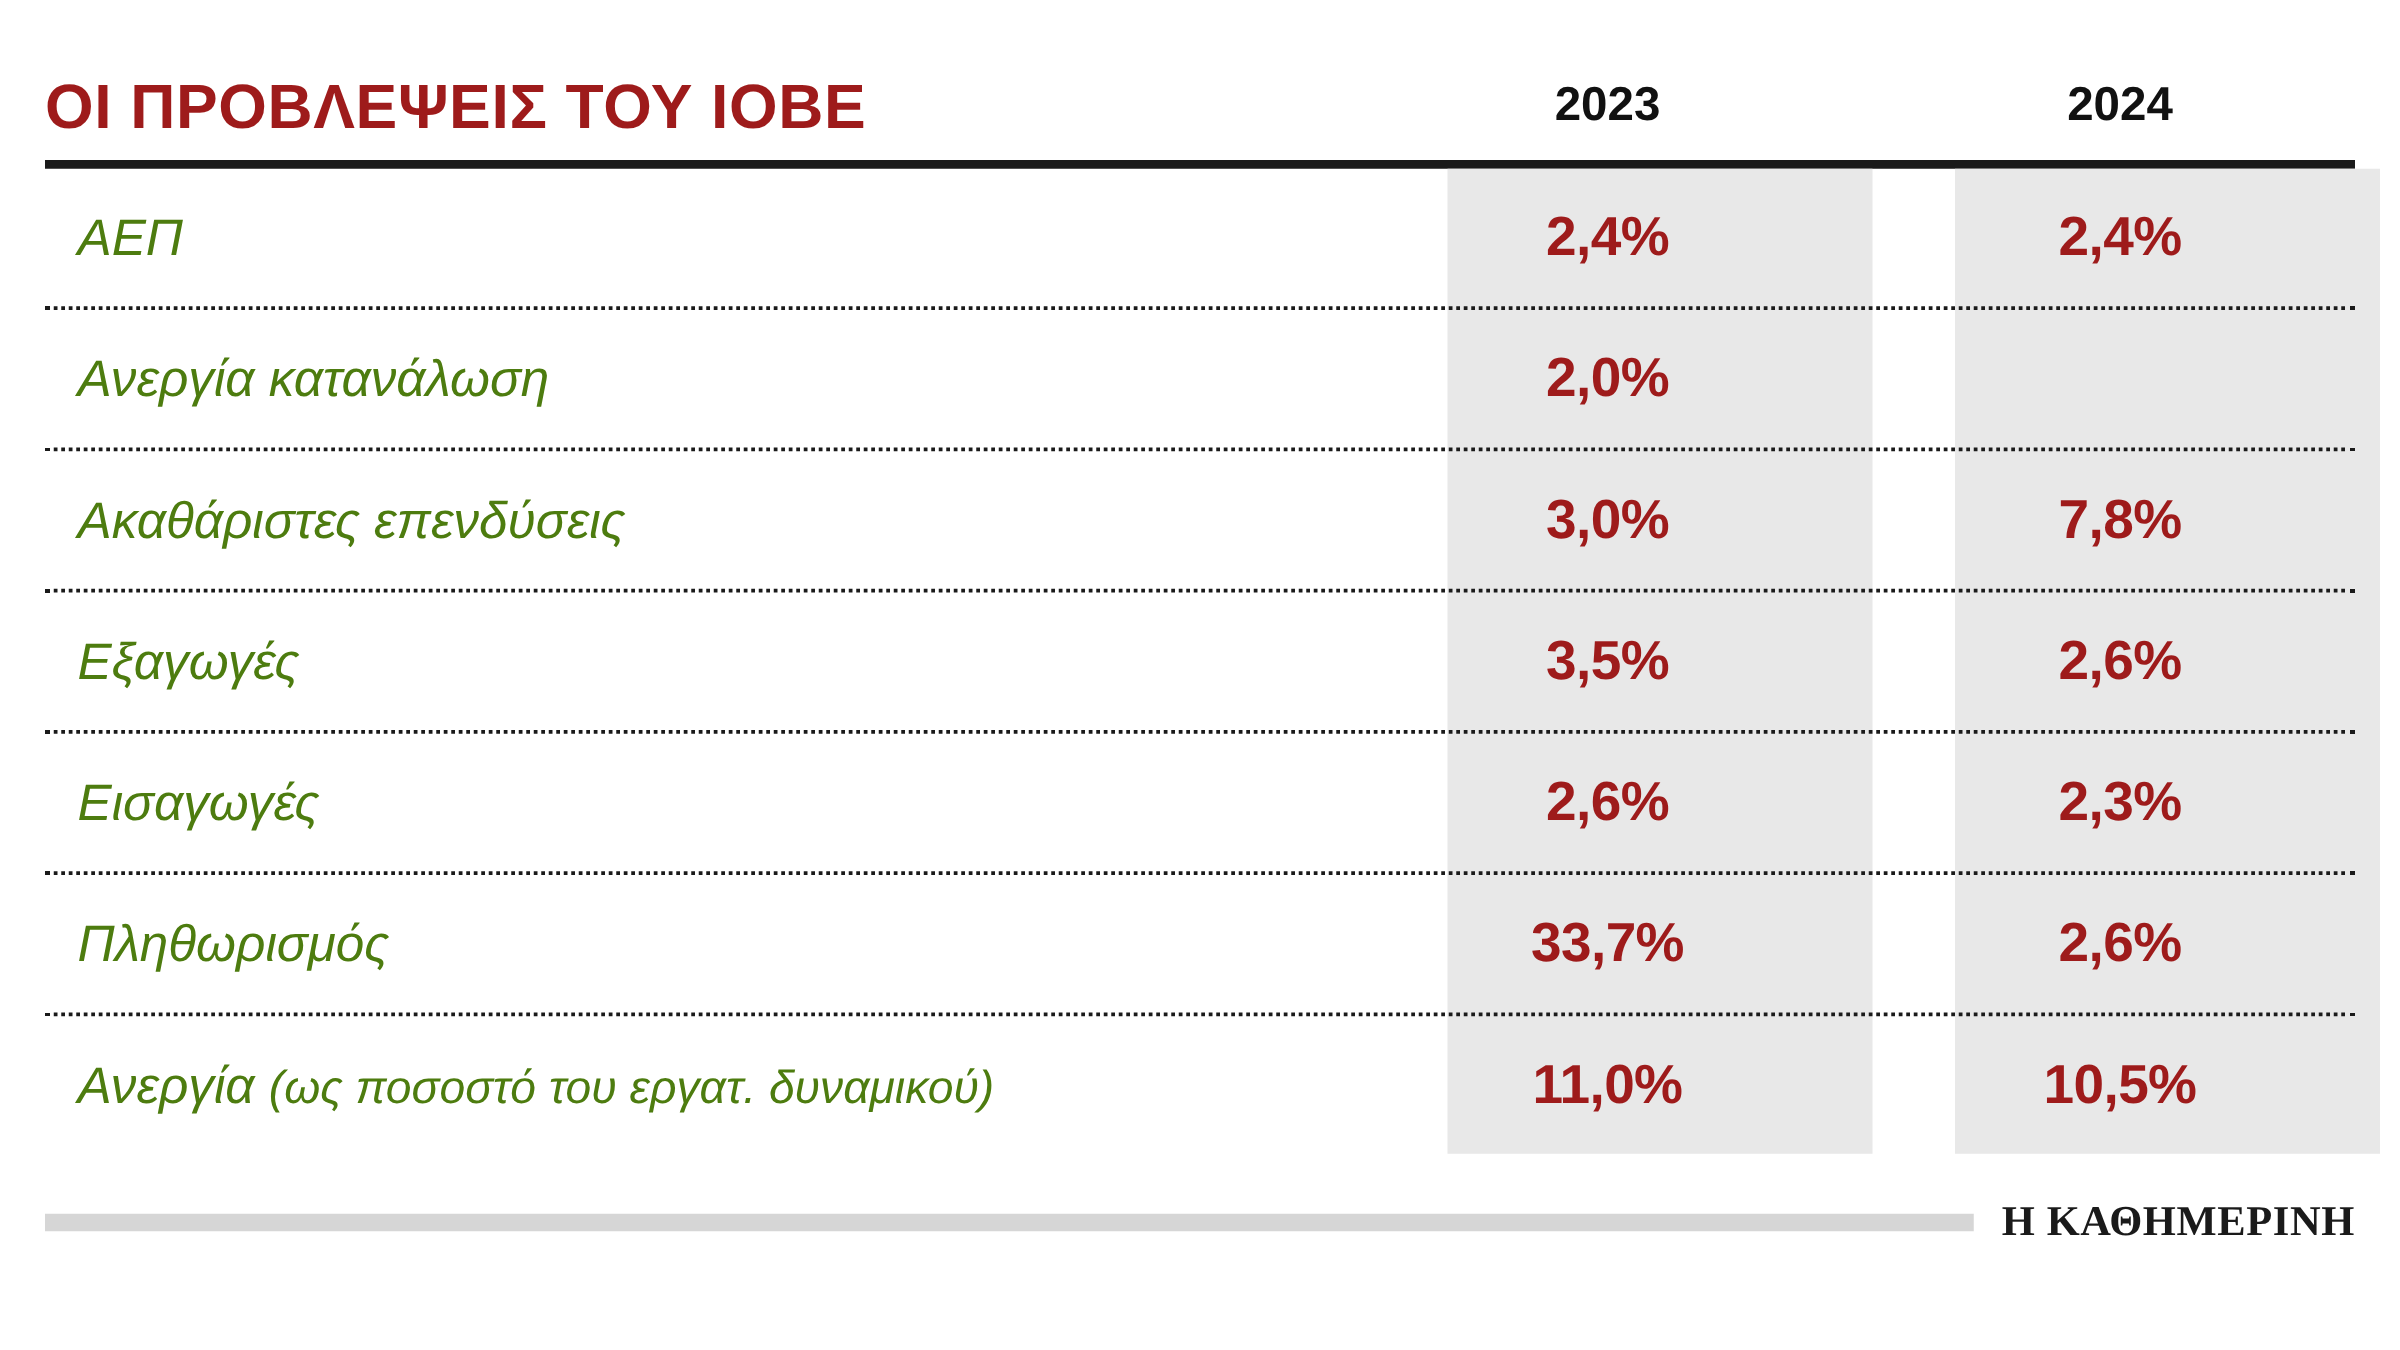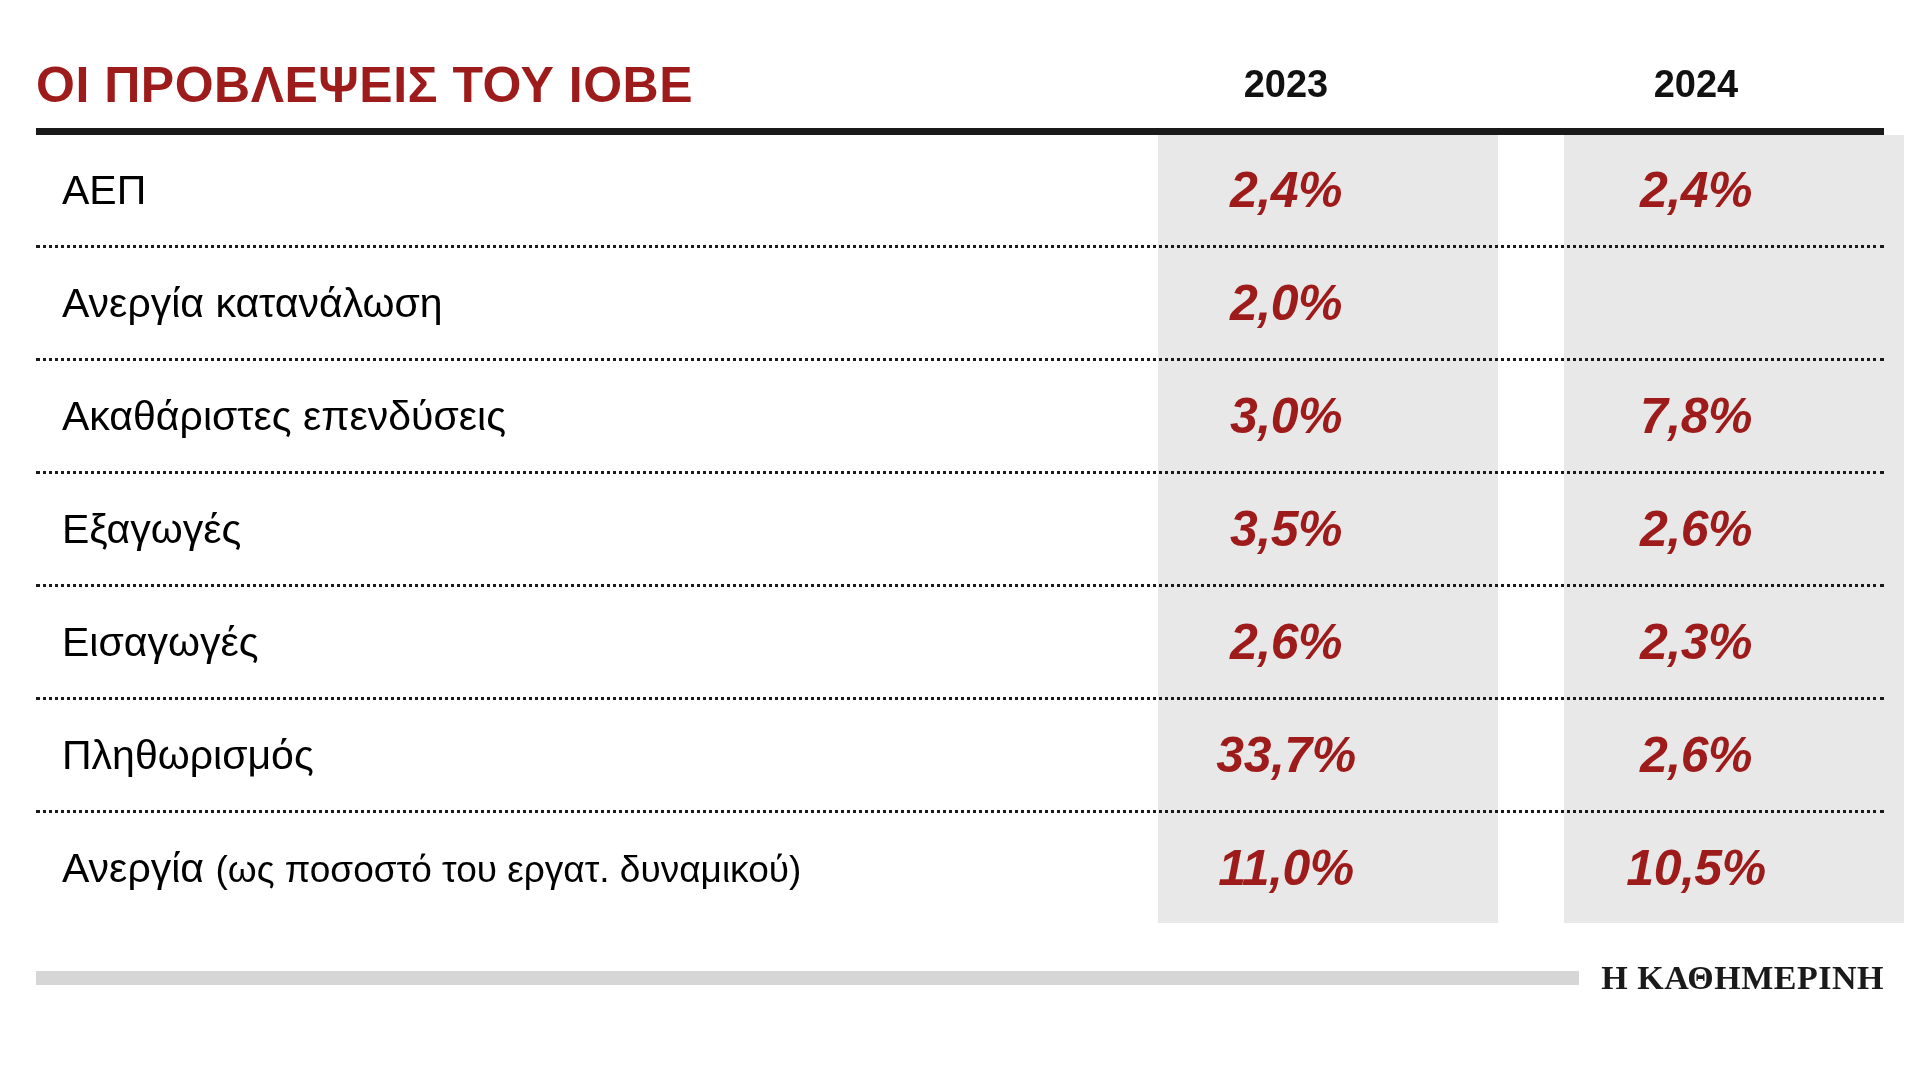--- a/index.html
+++ b/index.html
@@ -71,37 +71,37 @@
     position: relative;
     z-index: 2;
   }
   .row:last-child {
     border-bottom: none;
   }
 
   .row-label {
     flex: 0 0 1040px;
     font-size: 41px;
-    color: #000000;
+    color: #4d7c0f;
     padding-left: 26px;
     box-sizing: border-box;
     white-space: nowrap;
+    font-style: italic;
   }
   .row-label .sub {
     font-size: 37px;
   }
 
   .cell {
     flex: 0 0 420px;
     text-align: center;
-    font-size: 50px;
+    font-size: 44px;
     font-weight: bold;
     color: #9e1b1b;
     letter-spacing: -0.5px;
-    font-style: italic;
   }
   .cell.second {
     flex: 0 0 400px;
   }
 
   
   .band {
     position: absolute;
     top: 0;
     bottom: 0;

